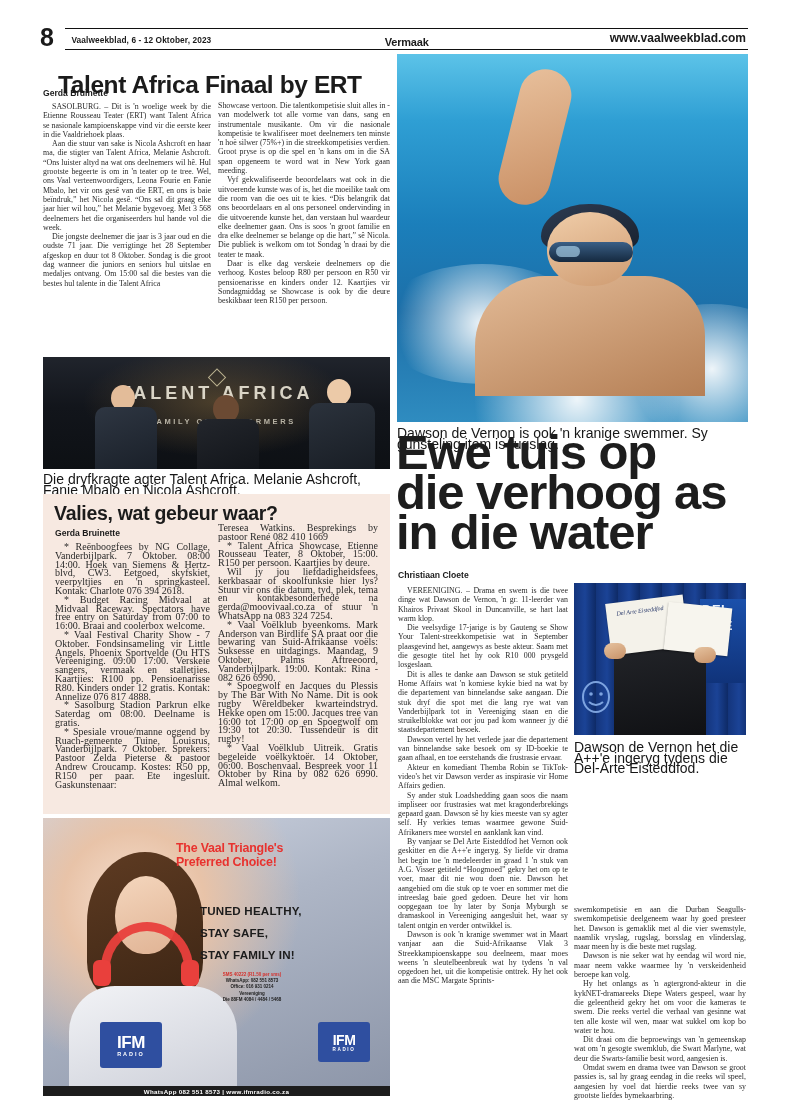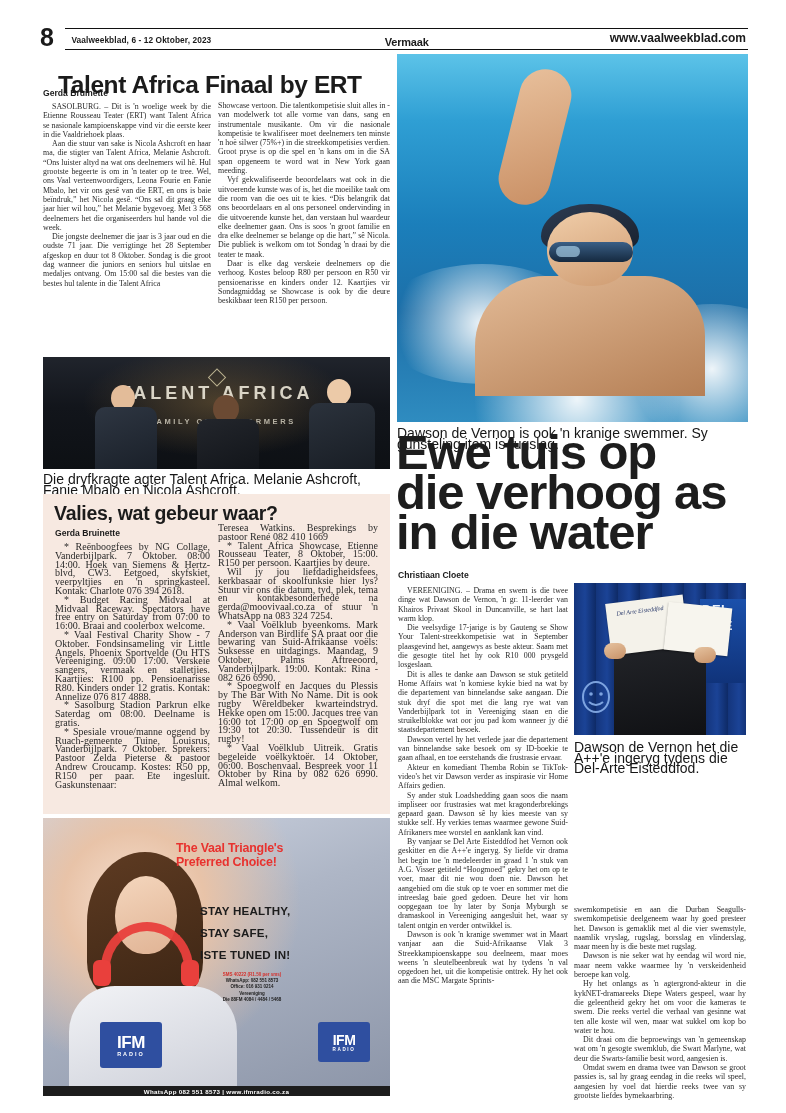--- a/index.html
+++ b/index.html
@@ -394,23 +394,23 @@
   <div class="ad-headphone"></div>
   <div class="ad-headcup" style="left:50px;top:142px;"></div>
   <div class="ad-headcup" style="left:138px;top:142px;"></div>
   <div class="ad-girl-body"></div>
 </div>
 <div id="ad-text">
   <div class="ad-line-red">The Vaal Triangle's</div>
   <div class="ad-line-red">Preferred Choice!</div>
 </div>
 <div class="ad-stack">
-  <div>STAY HEALTHY,</div>
+  <div>TUNED HEALTHY,</div>
   <div>STAY SAFE,</div>
-  <div>ISTE TUNED IN!</div>
+  <div>STAY FAMILY IN!</div>
 </div>
 <div class="ifm-logo">
   <div class="t1">IFM</div>
   <div class="t2">RADIO</div>
 </div>
 <div class="ifm-logo2">
   <div class="t1">IFM</div>
   <div class="t2">RADIO</div>
 </div>
 <div class="ad-small">
@@ -439,21 +439,21 @@
 
 <h1 id="ewe-headline" class="hl-sans" style="margin:0;">Ewe tuis op die verhoog as in die water</h1>
 <div id="ewe-byline" class="byline">Christiaan Cloete</div>
 
 <div id="ewe-col1" class="body-col">
   <p>VEREENIGING. –  Drama en swem is die twee dinge wat Dawson de Vernon, 'n gr. 11-leerder van Khairos Privaat Skool in Duncanville, se hart laat warm klop.</p>
   <p>Die veelsydige 17-jarige is by Gauteng se Show Your Talent-streekkompetisie wat in September plaasgevind het, aangewys as beste akteur. Saam met die gesogte titel het hy ook R10 000 prysgeld losgeslaan.</p>
   <p>Dit is alles te danke aan Dawson se stuk getiteld Home Affairs wat 'n komiese kykie bied na wat by die departement van binnelandse sake aangaan. Die stuk dryf die spot met die lang rye wat van Vanderbijlpark tot in Vereeniging staan en die struikelblokke wat oor jou pad kom wanneer jy dié staatsdepartement besoek.</p>
   <p>Dawson vertel hy het verlede jaar die departement van binnelandse sake besoek om sy ID-boekie te gaan afhaal, en toe eerstehands die frustrasie ervaar.</p>
   <p>Akteur en komediant Themba Robin se TikTok-video's het vir Dawson verder as inspirasie vir Home Affairs gedien.</p>
-  <p>Sy ander stuk Loadshedding gaan soos die naam impliseer oor frustrasies wat met kragonderbrekings gepaard gaan. Dawson sê hy kies meeste van sy stukke self. Hy verkies temas waarmee gewone Suid-Afrikaners mee worstel en aanklank kan vind.</p>
+  <p>Sy ander stuk Loadshedding gaan soos die naam impliseer oor frustrasies wat met kragonderbrekings gepaard gaan. Dawson sê hy kies meeste van sy agter self. Hy verkies temas waarmee gewone Suid-Afrikaners mee worstel en aanklank kan vind.</p>
   <p>By vanjaar se Del Arte Eisteddfod het Vernon ook geskitter en die A++'e ingeryg. Sy liefde vir drama het begin toe 'n medeleerder in graad 1 'n stuk van A.G. Visser getiteld “Hoogmoed” gekry het om op te voer, maar dit nie wou doen nie. Dawson het aangebied om die stuk op te voer en sommer met die intreeslag baie goed gedoen. Deure het vir hom oopgegaan toe hy later by Sonja Myburgh se dramaskool in Vereeniging aangesluit het, waar sy talent ontgin en verder ontwikkel is.</p>
   <p>Dawson is ook 'n kranige swemmer wat in Maart vanjaar aan die Suid-Afrikaanse Vlak 3 Streekkampioenskappe sou deelneem, maar moes weens 'n sleutelbeenbreuk wat hy tydens 'n val opgedoen het, uit die kompetisie onttrek. Hy het ook aan die MSC Margate Sprints-</p>
 </div>
 
 <div id="dawson-photo">
   <div class="stage-bg"></div>
   <div class="stage-banner">
     <div class="bt">DEL<br>ISTE</div>
   </div>
   <svg class="mask-icon" viewBox="0 0 36 44">

